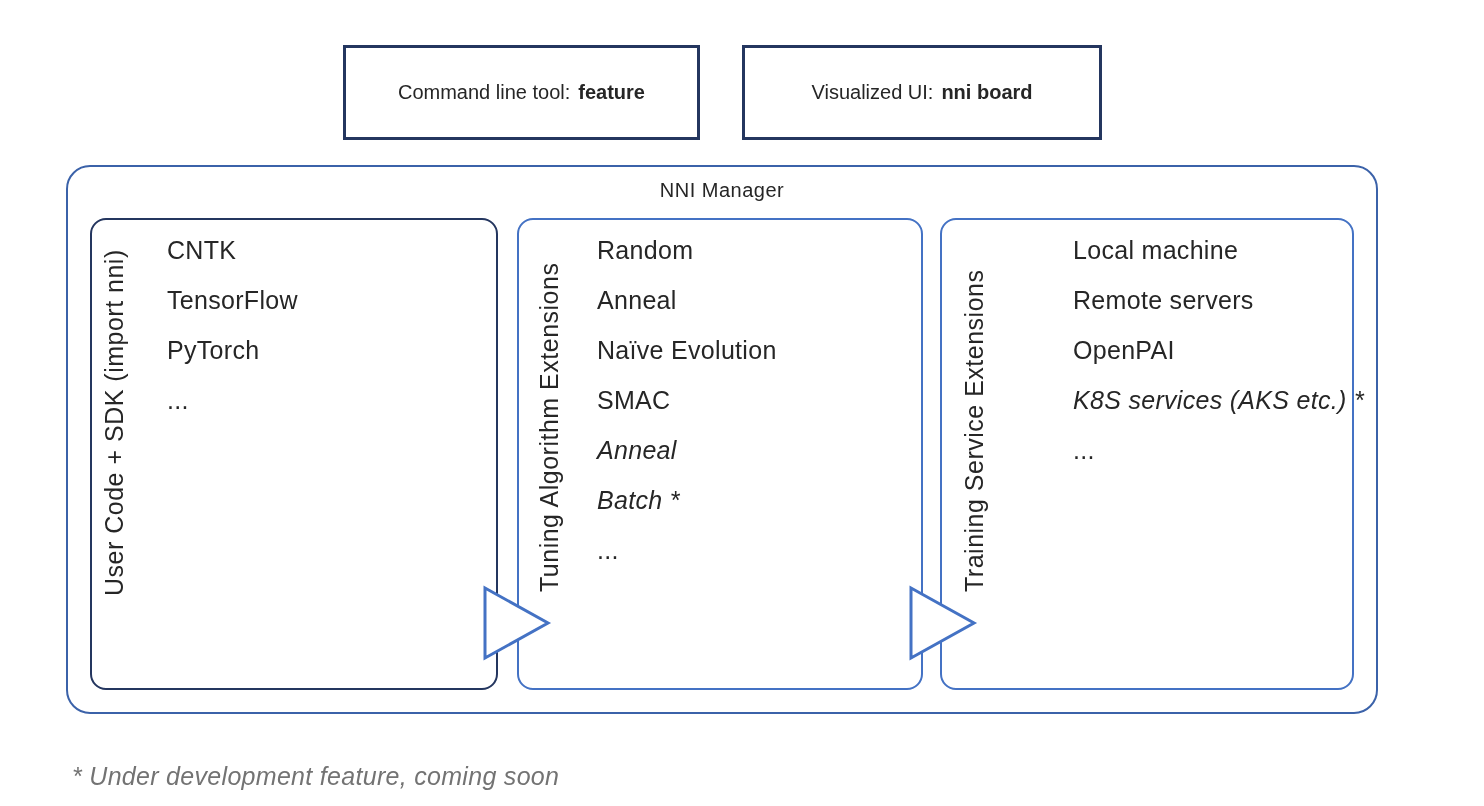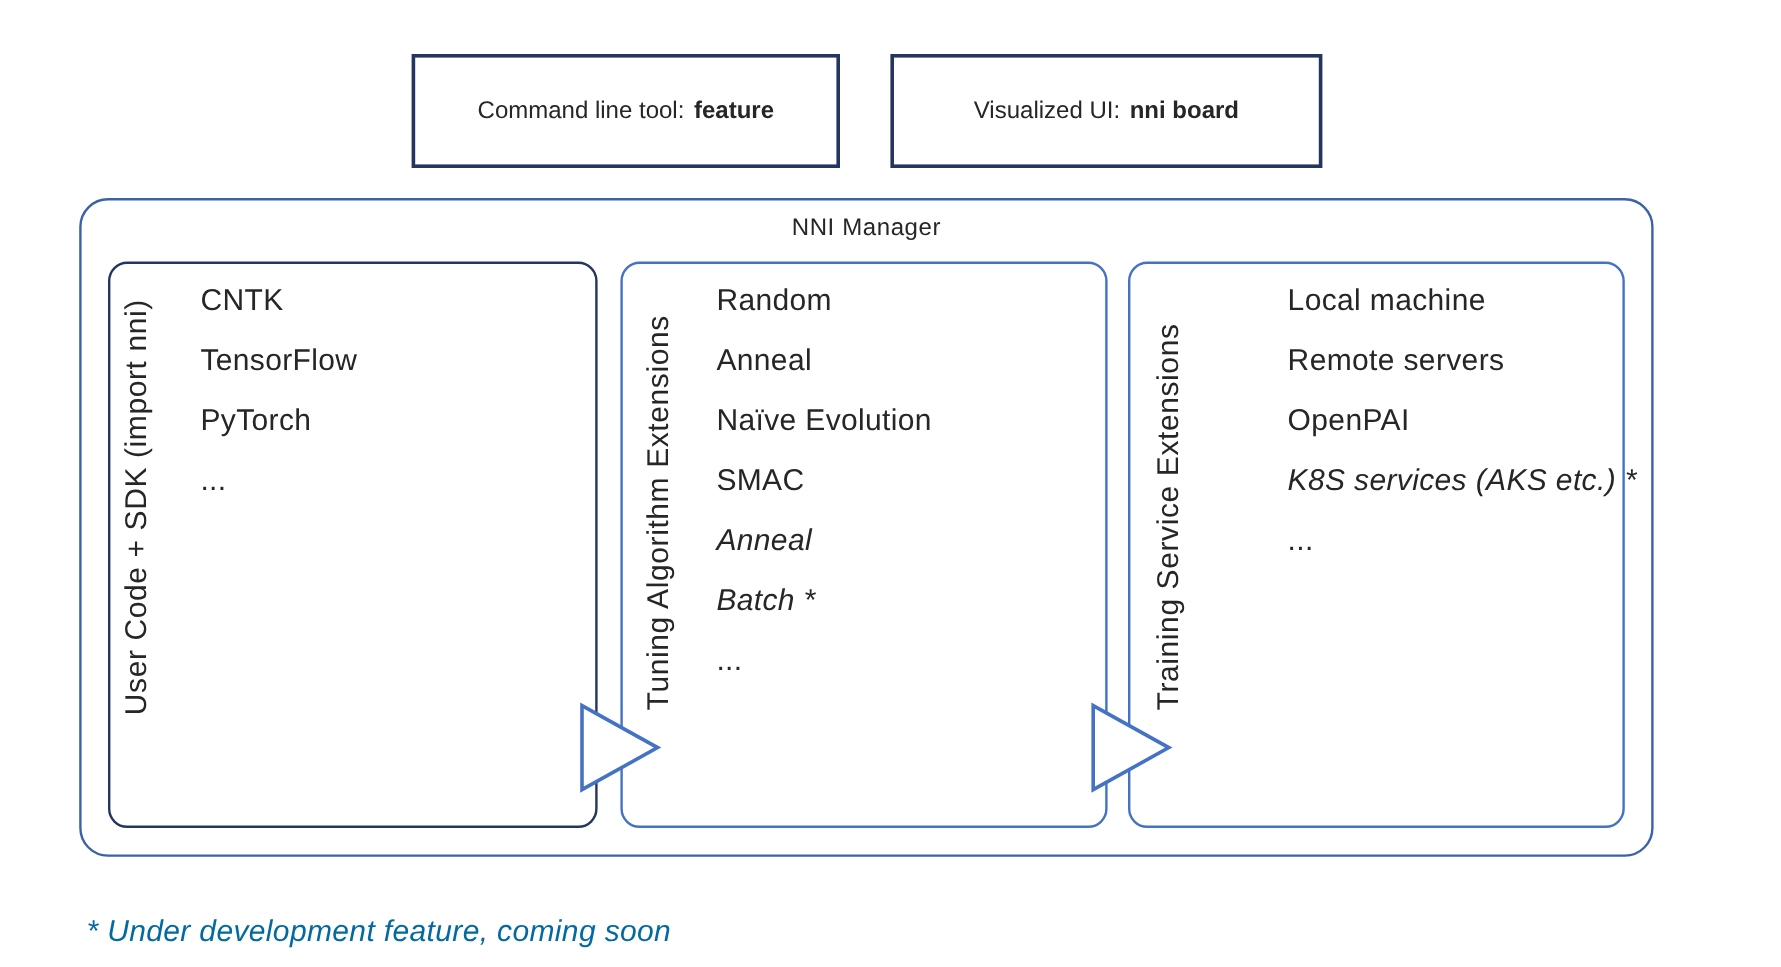--- a/index.html
+++ b/index.html
@@ -50,21 +50,21 @@
   .i3 { left: 85px; margin-left: 46px; }
   .item.it { font-style: italic; }
   .item.sm { font-size: 21px; }
 
   .arrow { position: absolute; z-index: 5; }
   .a1 { left: 482px; top: 585px; }
   .a2 { left: 908px; top: 585px; }
 
   .footnote {
     position: absolute; left: 72px; top: 762px;
-    font-size: 25px; font-style: italic; letter-spacing: 0.3px; color: #0369a1;
+    font-size: 25px; font-style: italic; letter-spacing: 0.3px; color: #737373;
   }
 </style>
 </head>
 <body>
 
 <div class="page">
 
   <div class="tbox tbox-cmd">
     <span>Command line tool:</span>
     <span class="strong">feature</span>

